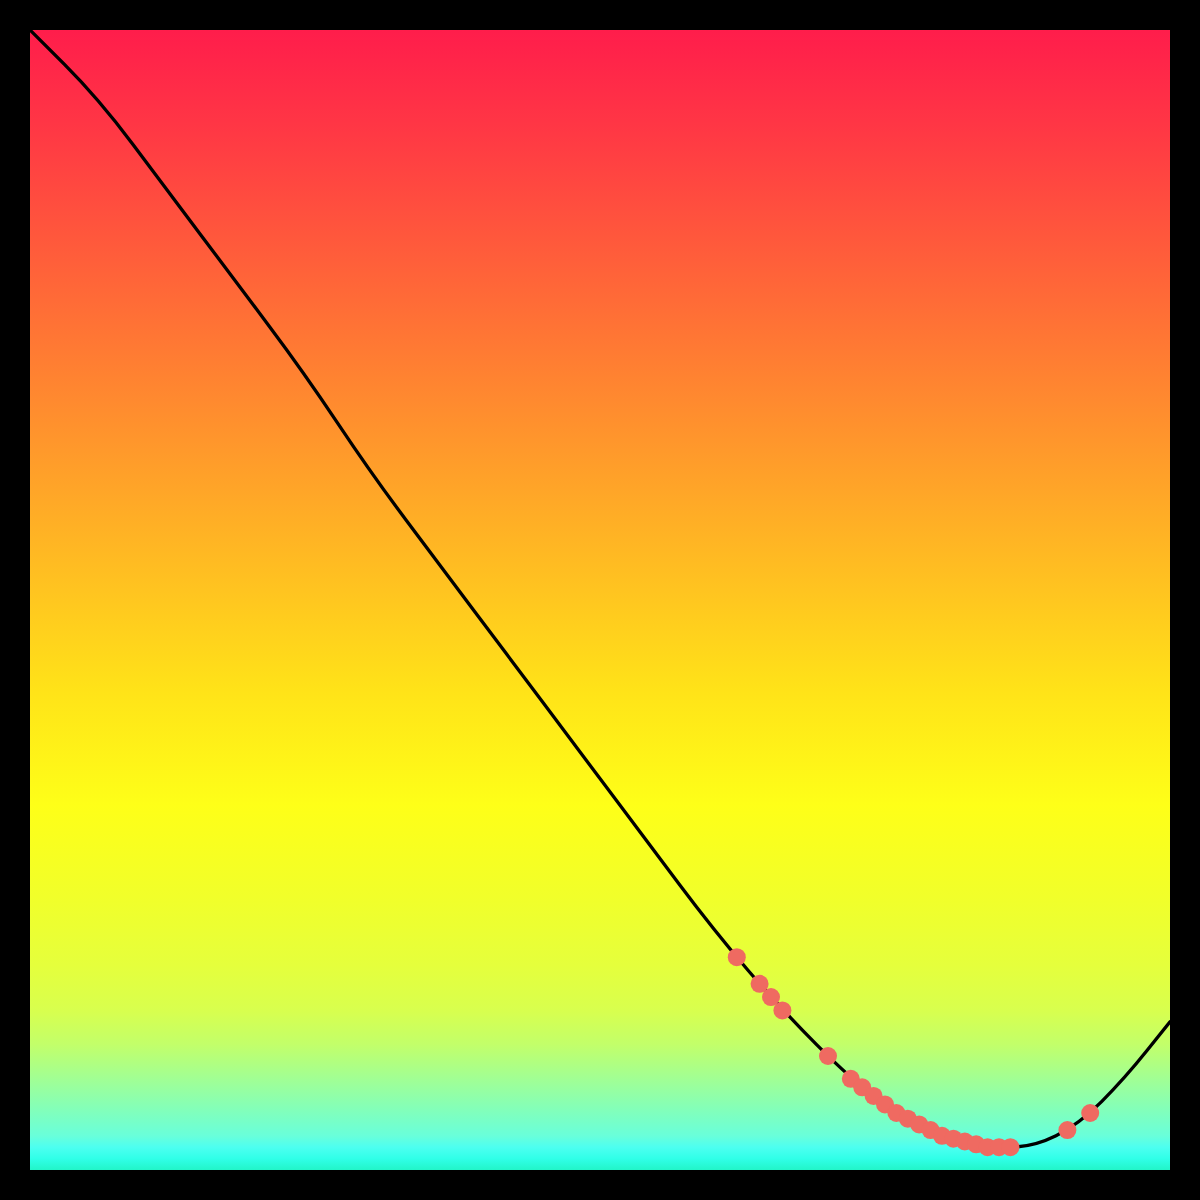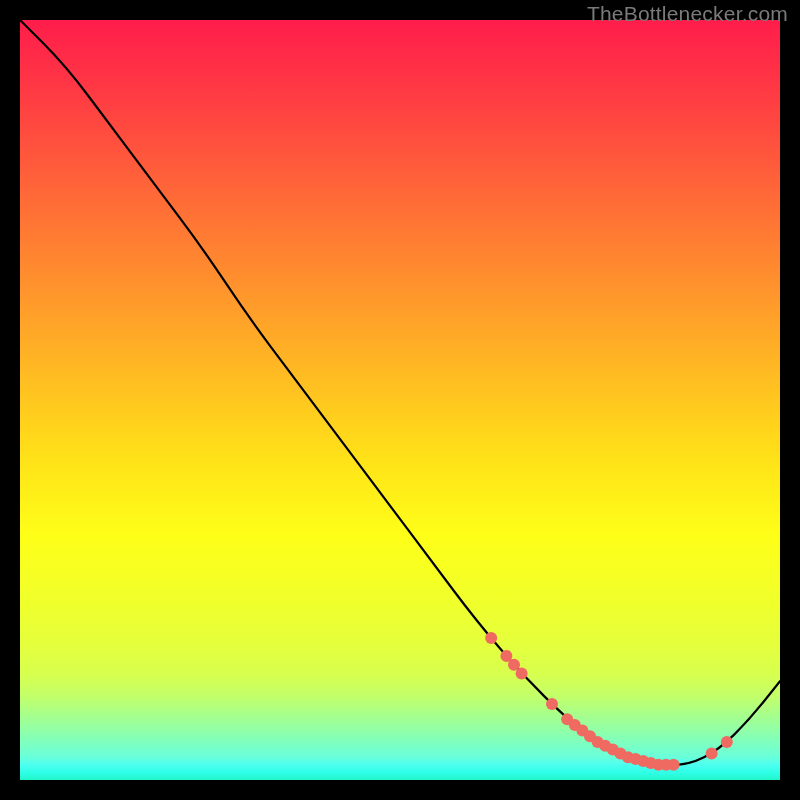--- a/index.html
+++ b/index.html
@@ -61,21 +61,20 @@
     width: 760px;
     height: 760px;
     z-index: 5;
   }
 </style>
 </head>
 <body>
 
 <div class="chart-container">
 
-  <div class="watermark">TheBottlenecker.com</div>
 
   <div class="plot-area">
     <svg class="curve" viewBox="0 0 760 760" preserveAspectRatio="none">
       <path id="curve-path" fill="none" stroke="#000" stroke-width="2.2" stroke-linecap="round" stroke-linejoin="round" d="M 0.0 0.0 Q 0.0 0.0 22.8 22.8 Q 45.6 45.6 68.4 76.0 Q 91.2 106.4 114.0 136.8 Q 136.8 167.2 159.6 197.6 Q 182.4 228.0 205.2 262.2 Q 228.0 296.4 250.8 326.8 Q 273.6 357.2 296.4 387.6 Q 319.2 418.0 342.0 448.4 Q 364.8 478.8 387.6 509.2 Q 410.4 539.6 433.2 570.0 Q 456.0 600.4 478.8 627.0 Q 501.6 653.6 524.4 676.4 Q 547.2 699.2 562.4 710.6 Q 577.6 722.0 592.8 729.6 Q 608.0 737.2 623.2 741.0 Q 638.4 744.8 653.6 744.8 Q 668.8 744.8 684.0 737.2 Q 699.2 729.6 714.4 714.4 Q 729.6 699.2 744.8 680.2 T 760.0 661.2"></path>
       <g id="dots">
           <circle cx="471.2" cy="618.1" r="6" fill="#ef6a61"></circle>
           <circle cx="486.4" cy="635.9" r="6" fill="#ef6a61"></circle>
           <circle cx="494.0" cy="644.7" r="6" fill="#ef6a61"></circle>
           <circle cx="501.6" cy="653.6" r="6" fill="#ef6a61"></circle>
           <circle cx="532.0" cy="684.0" r="6" fill="#ef6a61"></circle>

